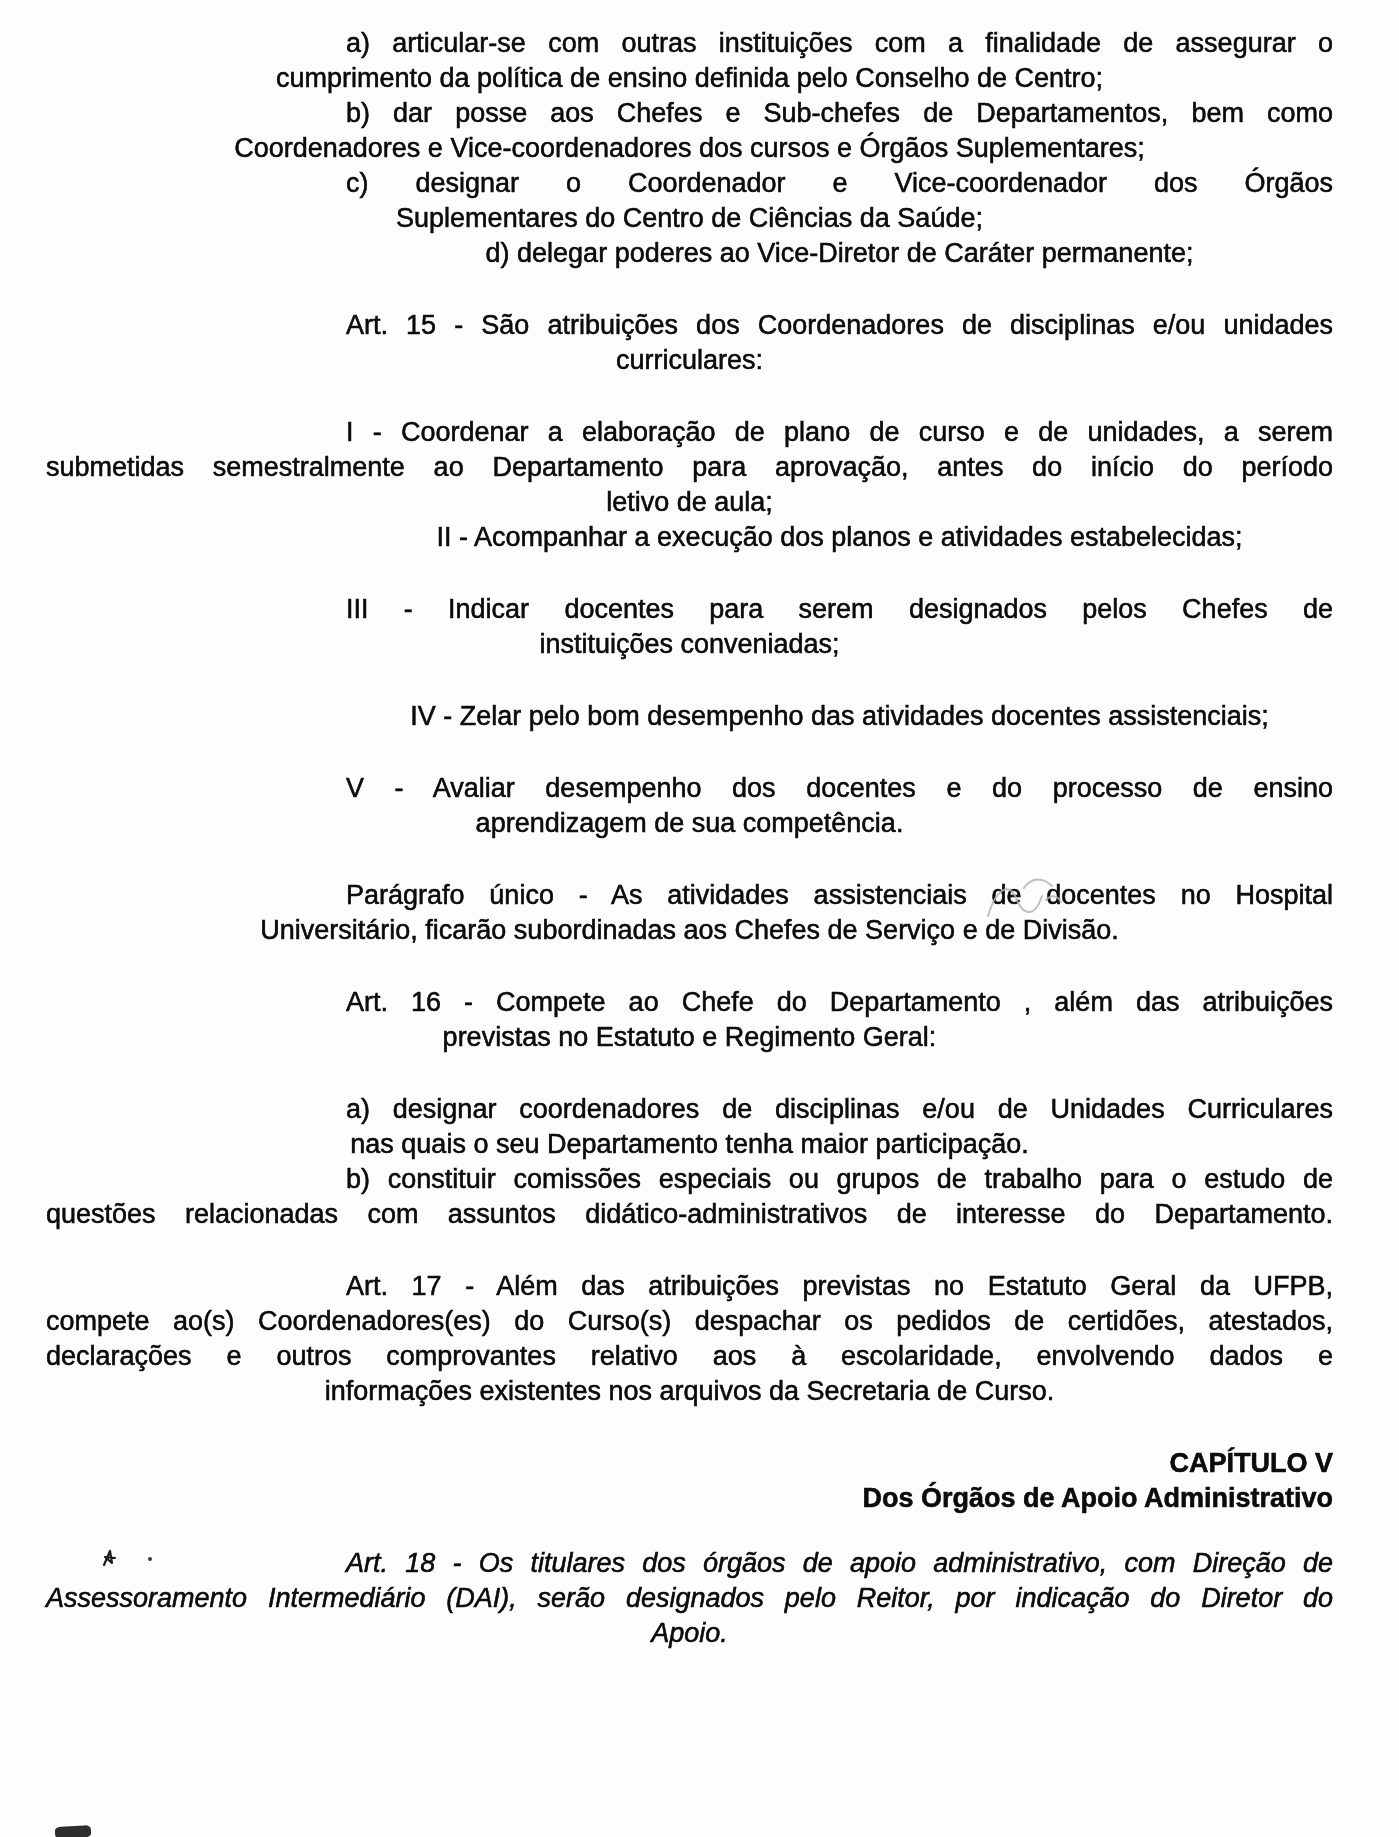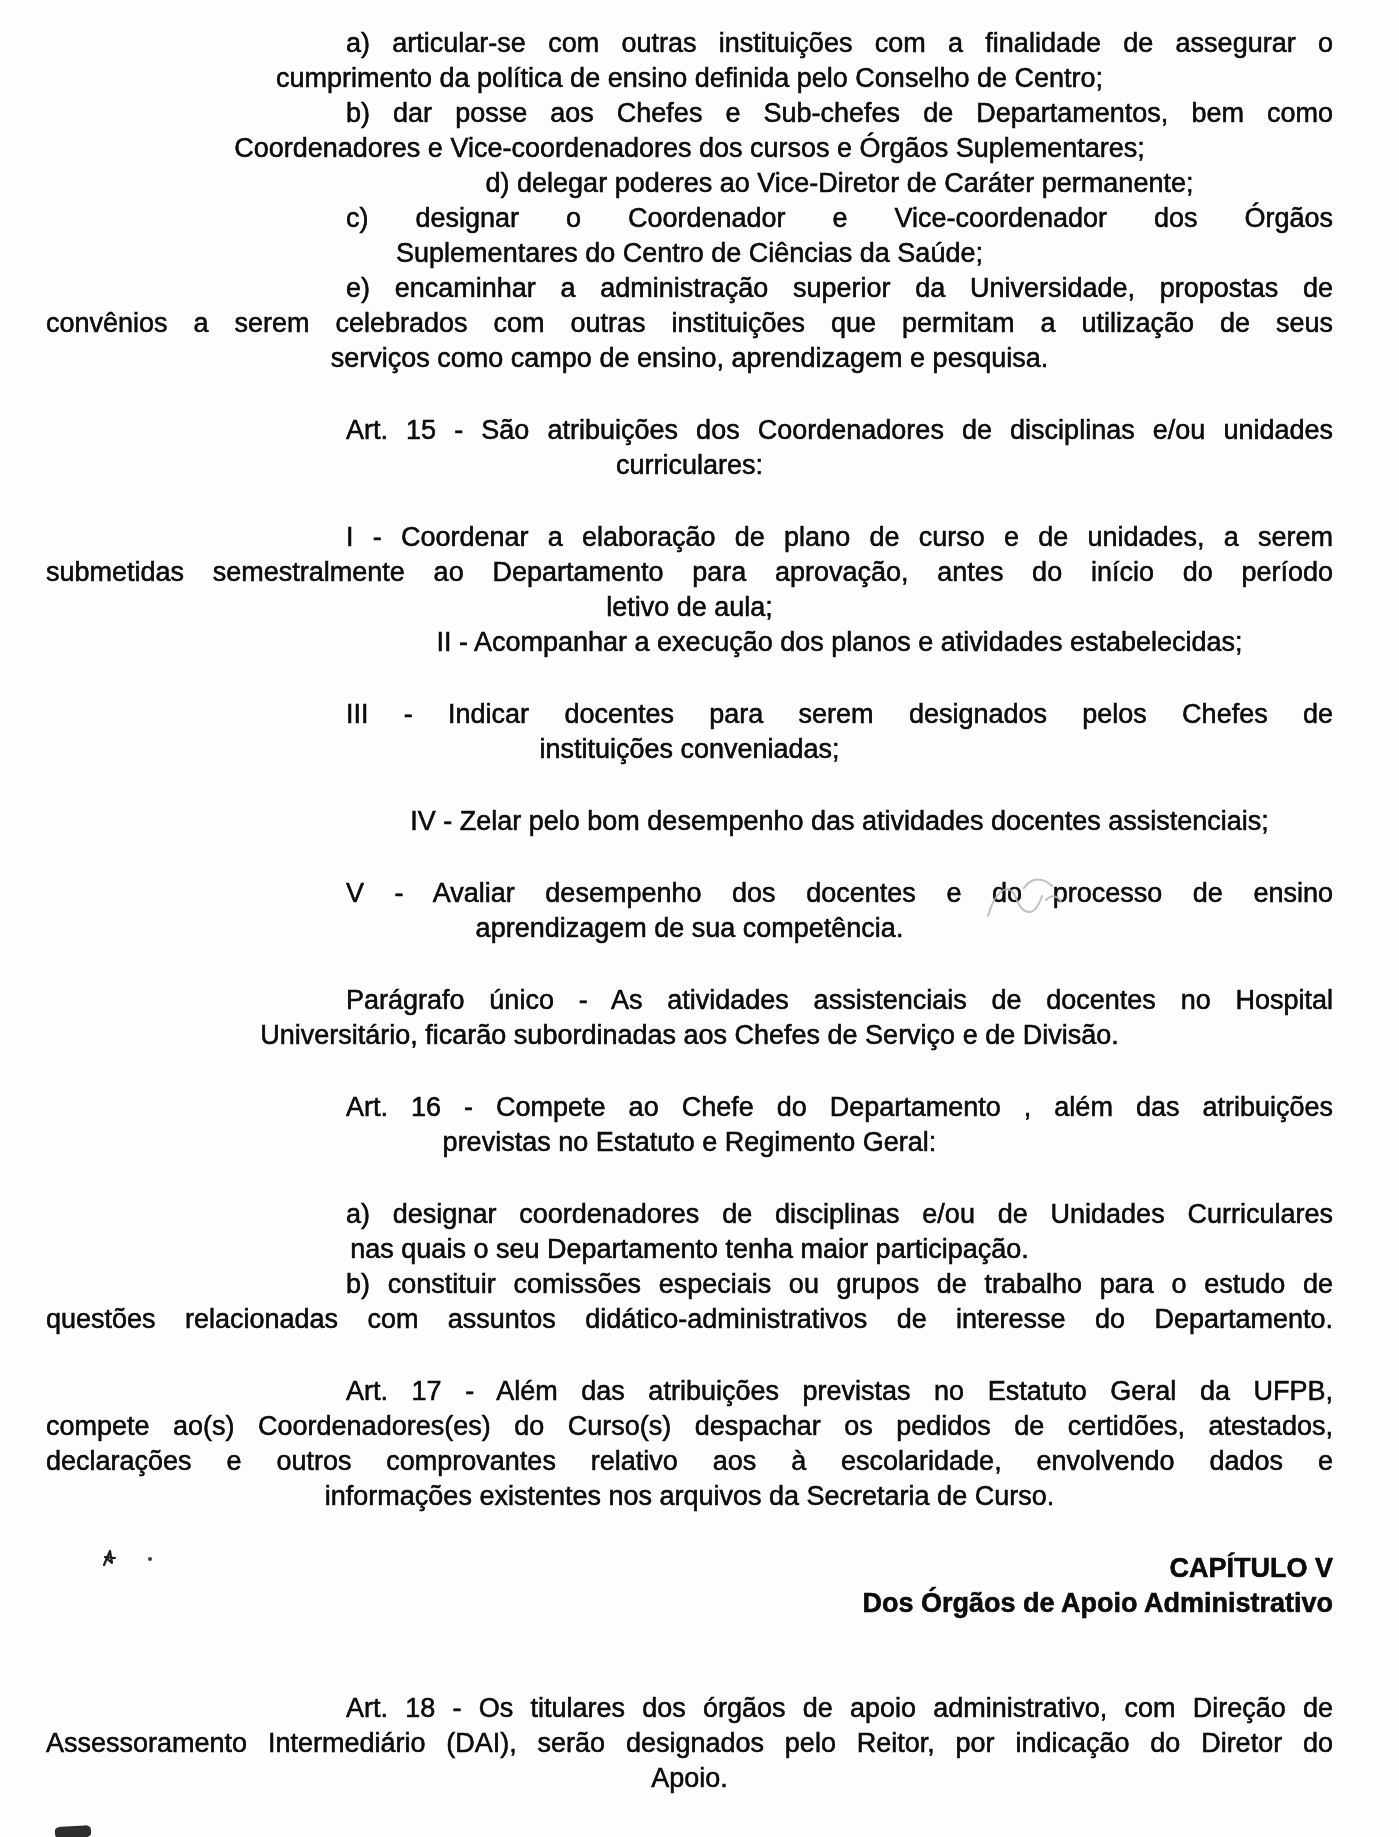--- a/index.html
+++ b/index.html
@@ -21,21 +21,21 @@
     font-family: "Liberation Sans", "DejaVu Sans", sans-serif;
     font-size: 27px;
     line-height: 35px;
     color: #0c0c0c;
     overflow: hidden;
     -webkit-text-stroke: 0.5px #141414;
     text-shadow: 0 0 0.6px rgba(0,0,0,0.55);
   }
   .block { margin: 0; }
   .block.gap { margin-top: 37px; }
-  .block.gap-large { margin-top: 70px; }
+  .block.gap-large { margin-top: 30px; font-style: italic; }
   .line { text-align: center; }
   .line.first { padding-left: 300px; }
   .line.stretch { text-align: justify; text-align-last: justify; }
   .block.heading .line {
     text-align: right;
     font-weight: bold;
     padding-left: 0;
   }
   
   .artifact { position: absolute; pointer-events: none; }
@@ -62,30 +62,25 @@
   <div>
       <div class="block paragraph">
         <div class="line first stretch">a) articular-se com outras instituições com a finalidade de assegurar o</div>
         <div class="line">cumprimento da política de ensino definida pelo Conselho de Centro;</div>
       </div>
       <div class="block paragraph">
         <div class="line first stretch">b) dar posse aos Chefes e Sub-chefes de Departamentos, bem como</div>
         <div class="line">Coordenadores e Vice-coordenadores dos cursos e Órgãos Suplementares;</div>
       </div>
       <div class="block paragraph">
-        <div class="line first">d) delegar poderes ao Vice-Diretor de Caráter permanente;</div>
-      </div>
-      <div class="block paragraph">
         <div class="line first stretch">c) designar o Coordenador e Vice-coordenador dos Órgãos</div>
         <div class="line">Suplementares do Centro de Ciências da Saúde;</div>
       </div>
       <div class="block paragraph">
-        <div class="line first stretch">e) encaminhar a administração superior da Universidade, propostas de</div>
-        <div class="line stretch">convênios a serem celebrados com outras instituições que permitam a utilização de seus</div>
-        <div class="line">serviços como campo de ensino, aprendizagem e pesquisa.</div>
+        <div class="line first">d) delegar poderes ao Vice-Diretor de Caráter permanente;</div>
       </div>
       <div class="block paragraph gap">
         <div class="line first stretch">Art. 15 - São atribuições dos Coordenadores de disciplinas e/ou unidades</div>
         <div class="line">curriculares:</div>
       </div>
       <div class="block paragraph gap">
         <div class="line first stretch">I - Coordenar a elaboração de plano de curso e de unidades, a serem</div>
         <div class="line stretch">submetidas semestralmente ao Departamento para aprovação, antes do início do período</div>
         <div class="line">letivo de aula;</div>
       </div>

